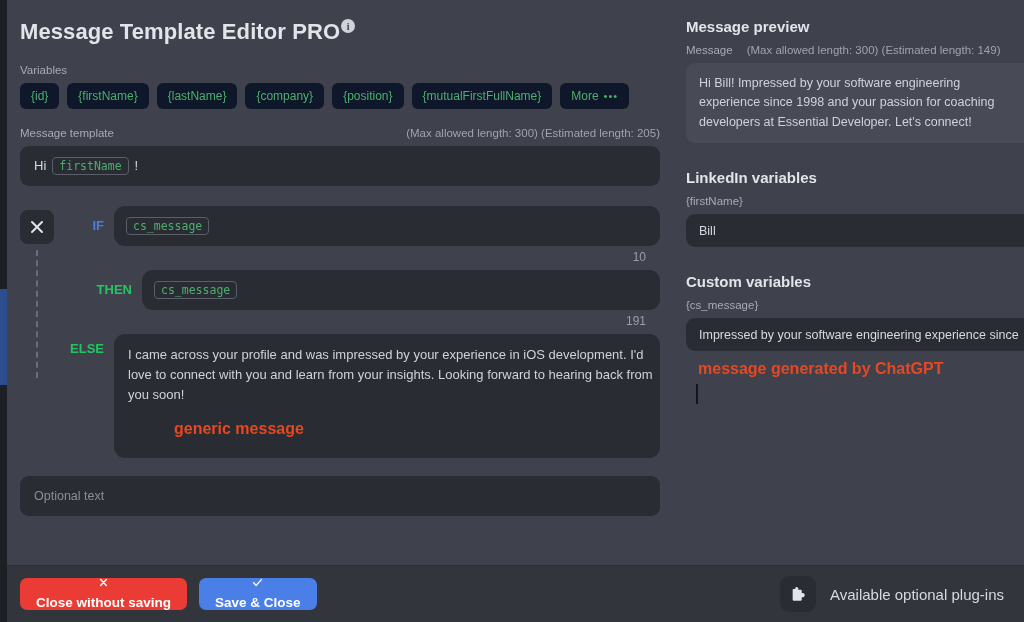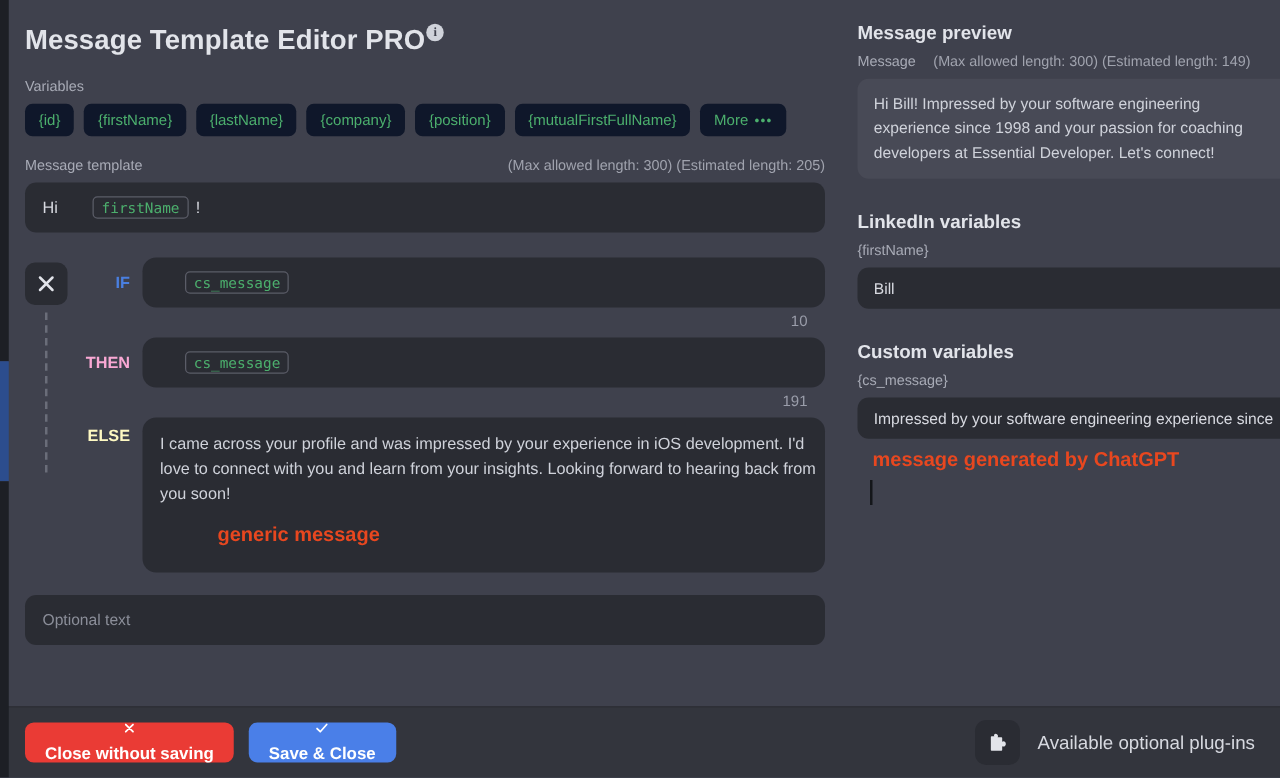--- a/index.html
+++ b/index.html
@@ -158,21 +158,20 @@
     padding: 0 14px;
     margin-bottom: 20px;
   }
   .token {
     border: 1px solid #5b5d68;
     border-radius: 4px;
     padding: 1px 6px;
     font-size: 11.5px;
     color: #4caf6d;
     font-family: "DejaVu Sans Mono", monospace;
-    margin-left: 22px;
   }
 
   
   #conditional-block {
     position: relative;
     padding-left: 0;
   }
   #close-branch-button {
     position: absolute;
     left: 0; top: 4px;
@@ -200,22 +199,22 @@
   .cond-keyword {
     width: 46px;
     flex: 0 0 46px;
     text-align: right;
     padding-right: 10px;
     font-size: 13px;
     font-weight: bold;
     line-height: 40px;
   }
   .cond-keyword.if   { color: #4a7fe0; }
-  .cond-keyword.then { color: #f9a8d4; }
-  .cond-keyword.else { color: #fef9c3; line-height: 30px; }
+  .cond-keyword.then { color: #22c55e; margin-left: 28px; }
+  .cond-keyword.else { color: #22c55e; line-height: 30px; }
 
   .cond-field {
     flex: 1 1 auto;
     background: #2a2c33;
     border-radius: 11px;
     min-height: 40px;
     display: flex;
     align-items: center;
     padding: 0 12px;
   }

